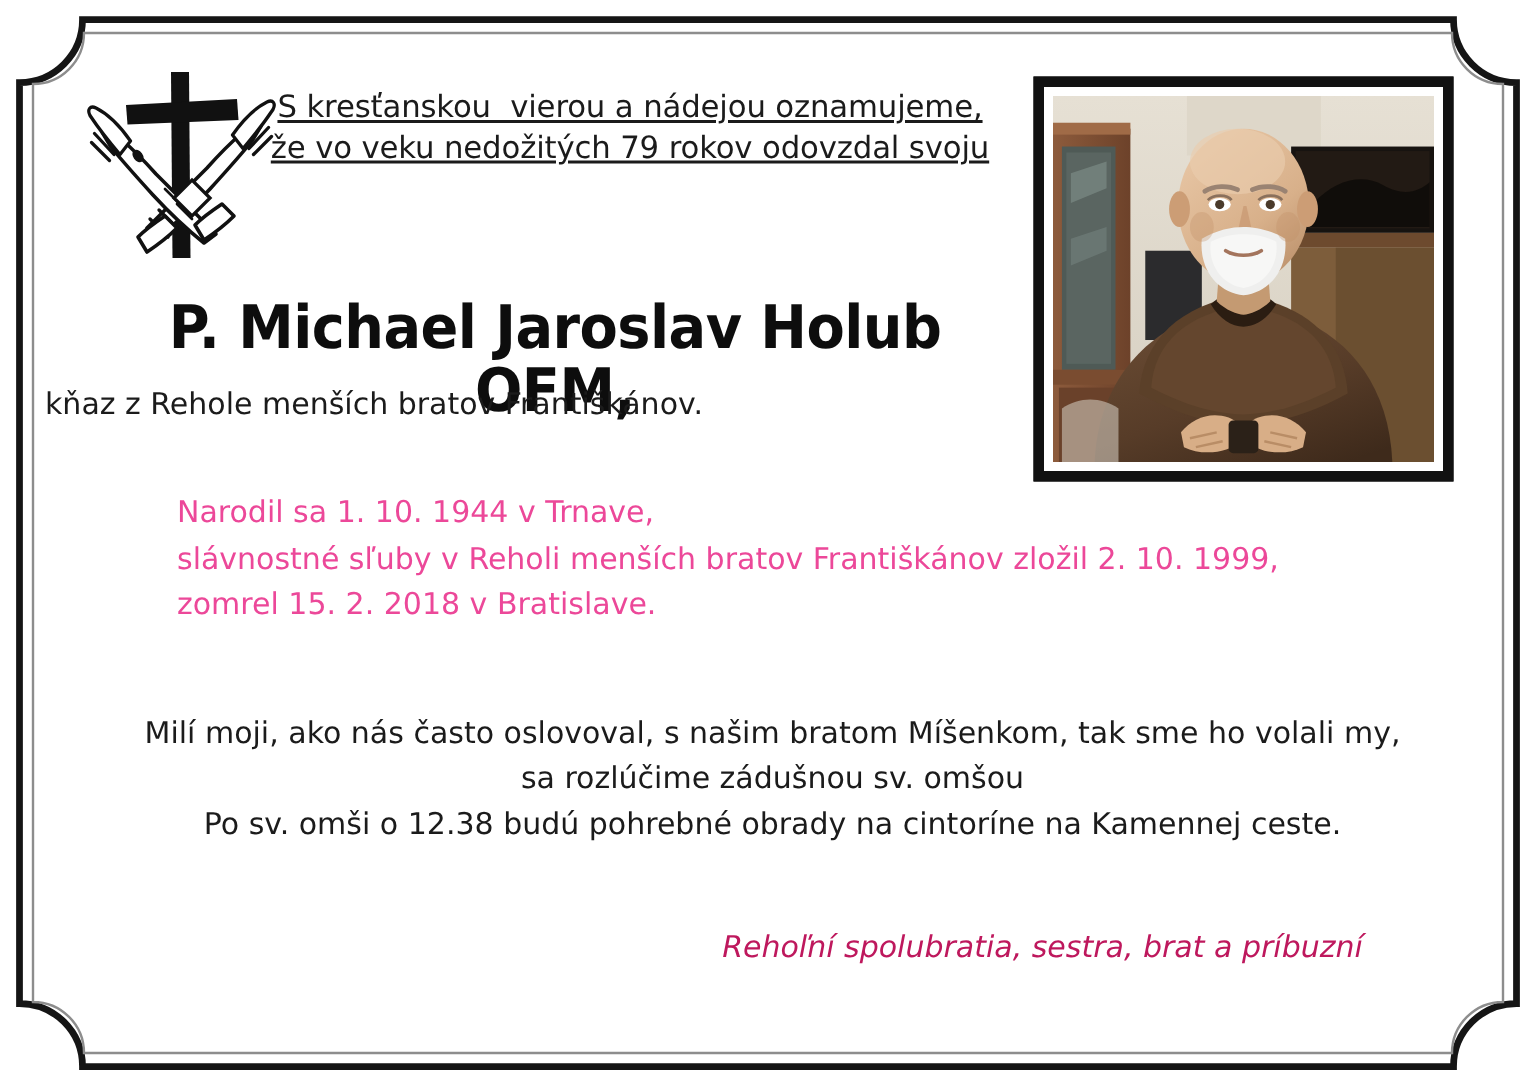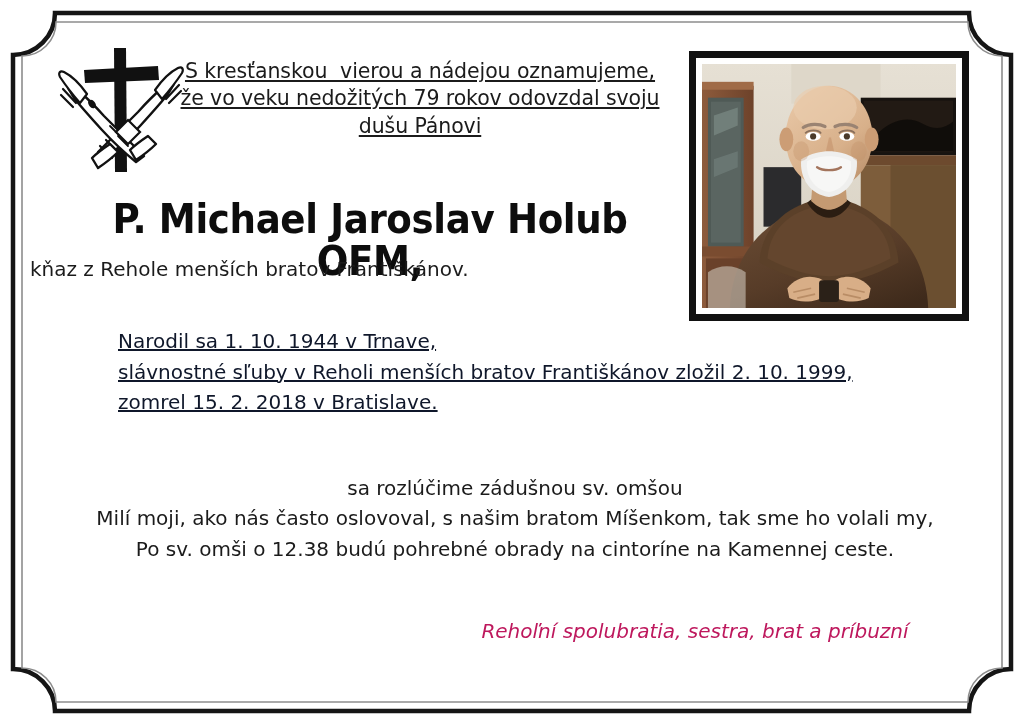--- a/index.html
+++ b/index.html
@@ -116,23 +116,22 @@
   }
 
   
   #bio-block {
     position: absolute;
     left: 88px;
     top: 298px;
     width: 790px;
     font-size: 20px;
     line-height: 1.53;
-    color: #0f172a;
+    color: #ec4899;
     text-align: left;
-    text-decoration: underline;
   }
   #bio-block .bline { display: block; white-space: nowrap; }
 
   
   #farewell-block {
     position: absolute;
     left: 40px;
     top: 445px;
     width: 890px;
     text-align: center;
@@ -222,21 +221,20 @@
           <path d="M72,110 C78,104 84,100 90,96 L98,104 C92,110 84,116 78,120 Z" fill="#ffffff" stroke="#111111" stroke-width="2.4" stroke-linejoin="round"></path>
         </g>
 
         <path d="M58,92 L70,80 L82,92 L70,104 Z" fill="#ffffff" stroke="#111111" stroke-width="2.2"></path>
       </svg>
     </div>
 
     <div id="header-text">
       <span class="hline">S kresťanskou  vierou a nádejou oznamujeme,</span>
       <span class="hline">že vo veku nedožitých 79 rokov odovzdal svoju</span>
-      <span class="hline">dušu Pánovi</span>
     </div>
 
     <div id="photo-block">
       <div id="photo-mat">
 
         <svg id="photo-canvas" viewBox="0 0 256 246" preserveAspectRatio="xMidYMid slice" aria-hidden="true">
           <defs>
             <linearGradient id="wallGrad" x1="0" y1="0" x2="0" y2="1">
               <stop offset="0%" stop-color="#e6e0d4"></stop>
               <stop offset="100%" stop-color="#d6cfc1"></stop>
@@ -338,21 +336,21 @@
 
     <div id="role-line">kňaz z Rehole menších bratov Františkánov.</div>
 
     <div id="bio-block">
       <span class="bline">Narodil sa 1. 10. 1944 v Trnave,</span>
       <span class="bline">slávnostné sľuby v Reholi menších bratov Františkánov zložil 2. 10. 1999,</span>
       <span class="bline">zomrel 15. 2. 2018 v Bratislave.</span>
     </div>
 
     <div id="farewell-block">
+      <span class="fline">Milí moji, ako nás často oslovoval, s našim bratom Míšenkom, tak sme ho volali my,</span>
       <span class="fline">sa rozlúčime zádušnou sv. omšou</span>
-      <span class="fline">Milí moji, ako nás často oslovoval, s našim bratom Míšenkom, tak sme ho volali my,</span>
       <span class="fline">Po sv. omši o 12.38 budú pohrebné obrady na cintoríne na Kamennej ceste.</span>
     </div>
 
     <div id="signature">Rehoľní spolubratia, sestra, brat a príbuzní</div>
 
   </div>
 </div>
 
 </body></html>

